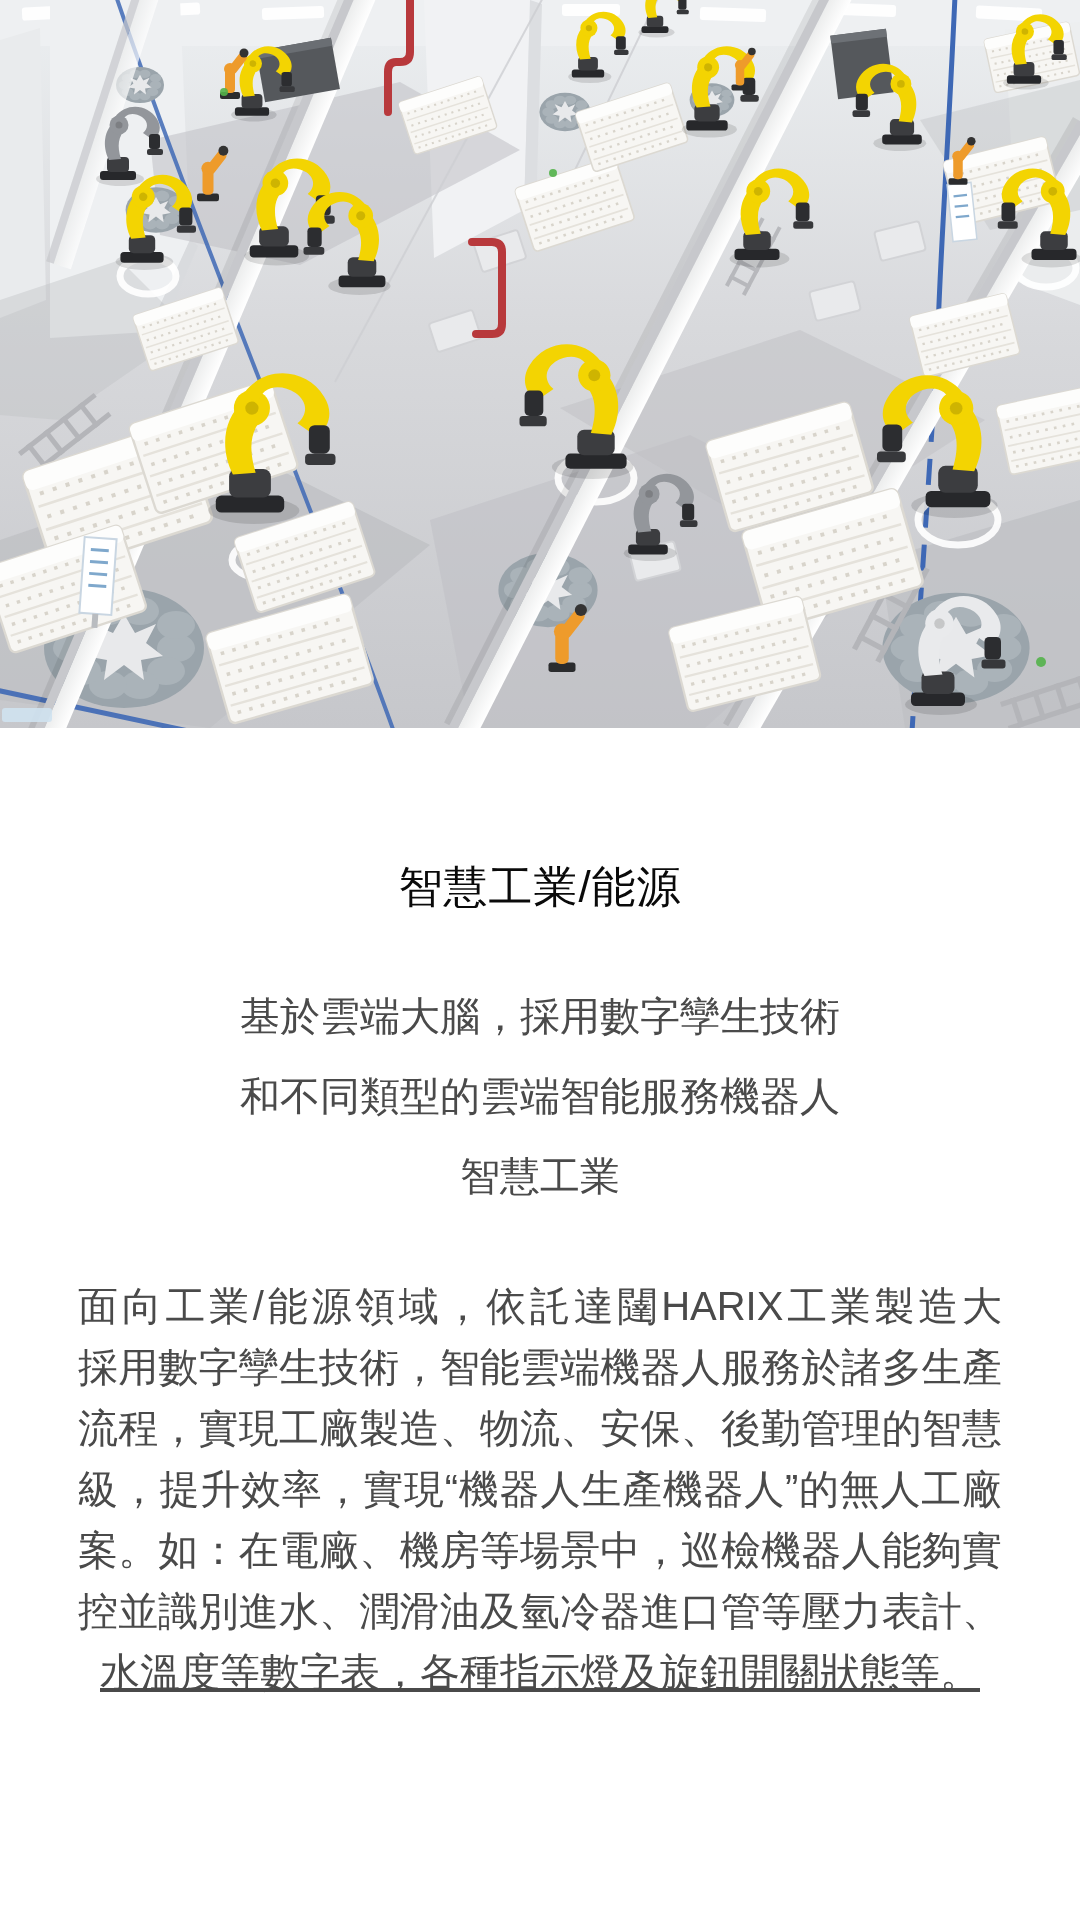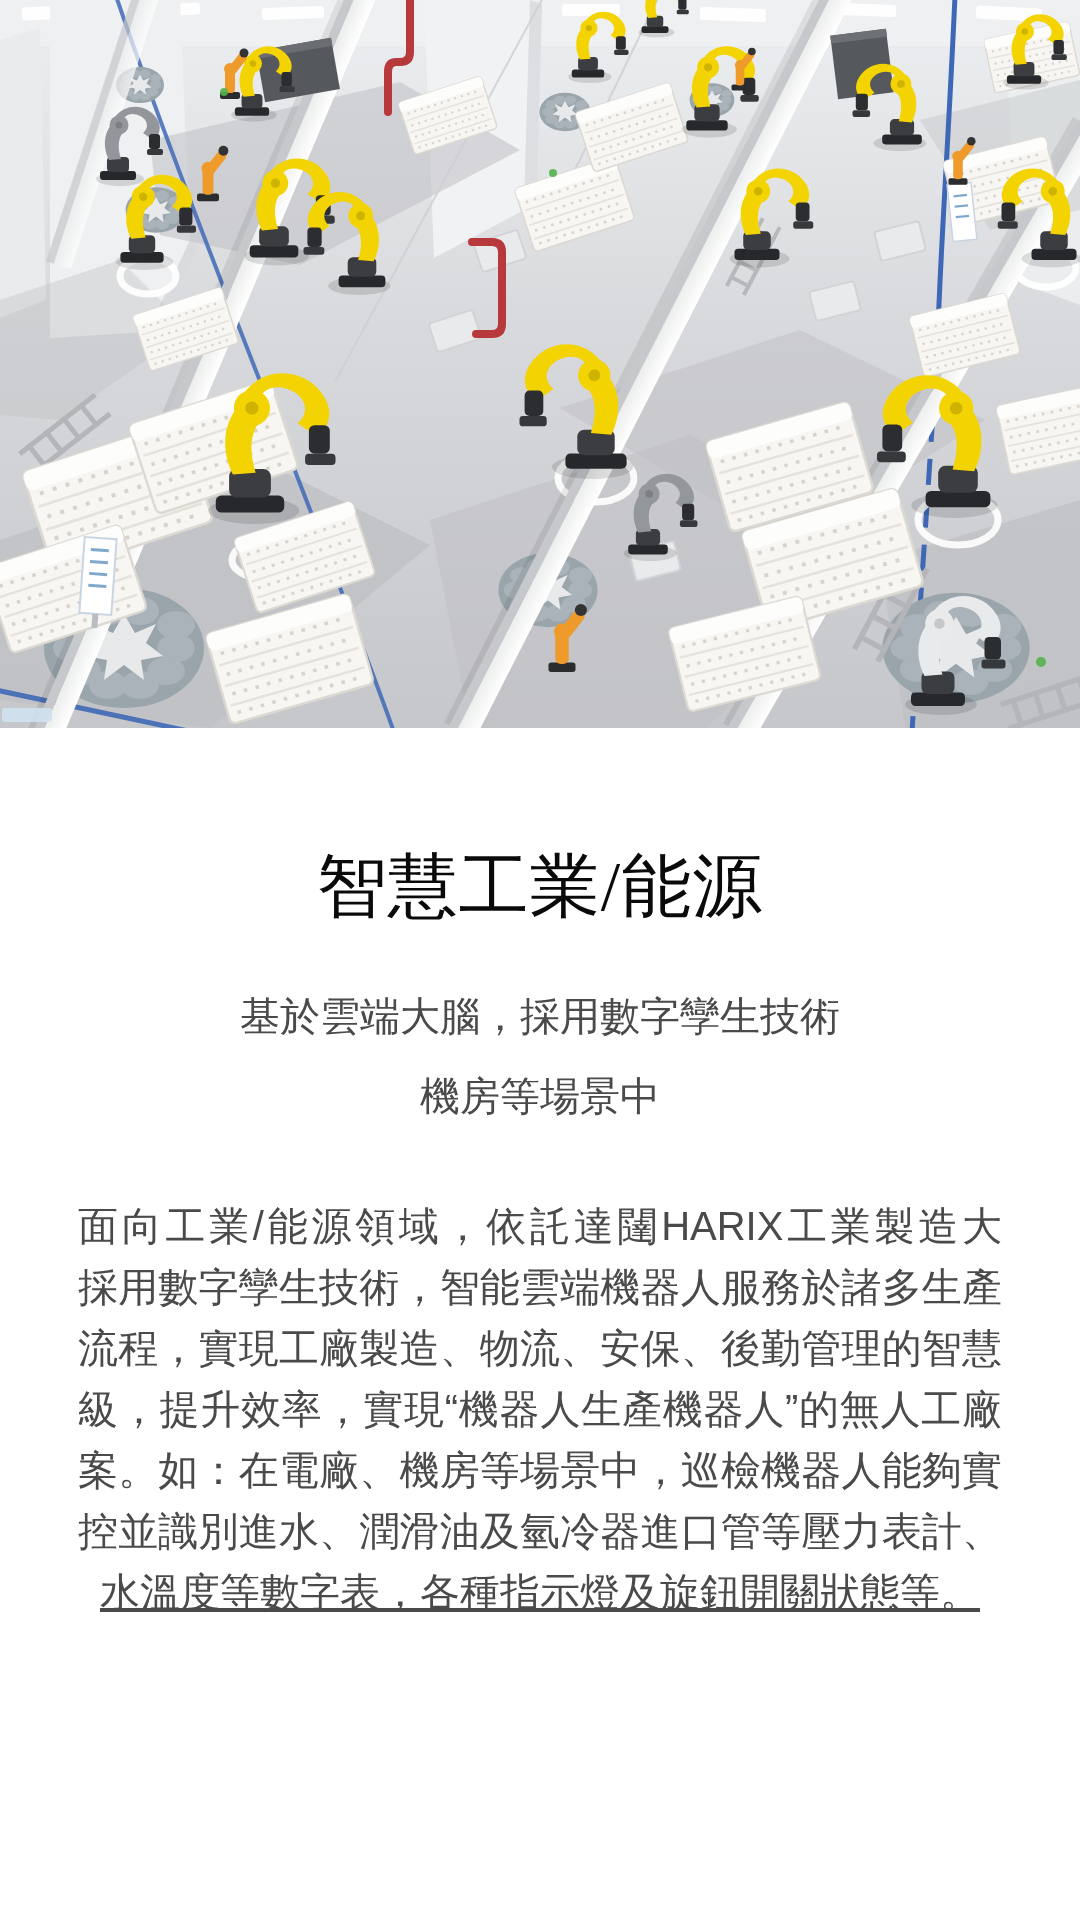--- a/index.html
+++ b/index.html
@@ -1,21 +1,21 @@
 <!DOCTYPE html>
 <html lang="zh-Hant" style="--page-bg: #ffffff; --title-color: #0a0a0a; --text-color: #4a4a4a; --robot-yellow: #f3d402; --robot-orange: #ee9b2b; --robot-gray: #93969b; --robot-white: #e9eaec; --pipe-red: #b8393c; --line-blue: #3e68b5; --platform-gray: #bfc0c4; --disc-gray: #9aa4ab; --cabinet-dark: #55585c; --tray-white: #f7f6f3;"><head>
 <meta charset="utf-8">
 <style>
   html,body{margin:0;padding:0;}
   body{background:#fff;font-family:"Liberation Sans","DejaVu Sans",sans-serif;}
   .page{width:1080px;height:1911px;background:var(--page-bg,#fff);overflow:hidden;position:relative;}
   .hero{margin:0;width:1080px;height:728px;overflow:hidden;display:block;}
   .hero svg{display:block;}
-  .title{font-size:70px;font-weight:500;line-height:74px;margin:122px 9px 0;text-align:center;
-         color:var(--title-color,#0a0a0a);letter-spacing:1px;font-family:Liberation Serif, serif;}
+  .title{font-size:44px;font-weight:500;line-height:74px;margin:122px 9px 0;text-align:center;
+         color:var(--title-color,#0a0a0a);letter-spacing:1px;}
   .subtitle{margin-top:52px;text-align:center;color:var(--text-color,#4a4a4a);
             font-size:40px;line-height:80px;font-weight:400;}
   .subtitle-line{height:80px;overflow:hidden;}
   .body-text{margin:60px 78px 0;color:var(--text-color,#4a4a4a);font-size:40px;line-height:61px;}
   .body-line{height:61px;overflow:hidden;text-align:justify;text-align-last:justify;}
   .body-line.last{text-align:center;text-align-last:center;text-decoration:underline;}
   
   .f-yellow{color:var(--robot-yellow,#f3d402);}
   .f-orange{color:var(--robot-orange,#ee9b2b);}
   .f-gray{color:var(--robot-gray,#9a9da2);}
@@ -303,21 +303,22 @@
 
       <rect x="2" y="708" width="50" height="14" rx="3" fill="#cfe2f0" opacity="0.9"></rect>
     </svg>
   </figure>
 
   <section class="content">
     <h1 class="title">智慧工業/能源</h1>
 
     <div class="subtitle">
       <div class="subtitle-line">基於雲端大腦，採用數字孿生技術</div>
-      <div class="subtitle-line">機房等場景中</div>
+      <div class="subtitle-line">和不同類型的雲端智能服務機器人</div>
+      <div class="subtitle-line">智慧工業</div>
     </div>
 
     <div class="body-text">
       <div class="body-line">面向工業/能源領域，依託達闥HARIX工業製造大腦，</div>
       <div class="body-line">採用數字孿生技術，智能雲端機器人服務於諸多生產</div>
       <div class="body-line">流程，實現工廠製造、物流、安保、後勤管理的智慧化升</div>
       <div class="body-line">級，提升效率，實現“機器人生產機器人”的無人工廠方</div>
       <div class="body-line">案。如：在電廠、機房等場景中，巡檢機器人能夠實時監</div>
       <div class="body-line">控並識別進水、潤滑油及氫冷器進口管等壓力表計、進</div>
       <div class="body-line last">水溫度等數字表，各種指示燈及旋鈕開關狀態等。</div>

